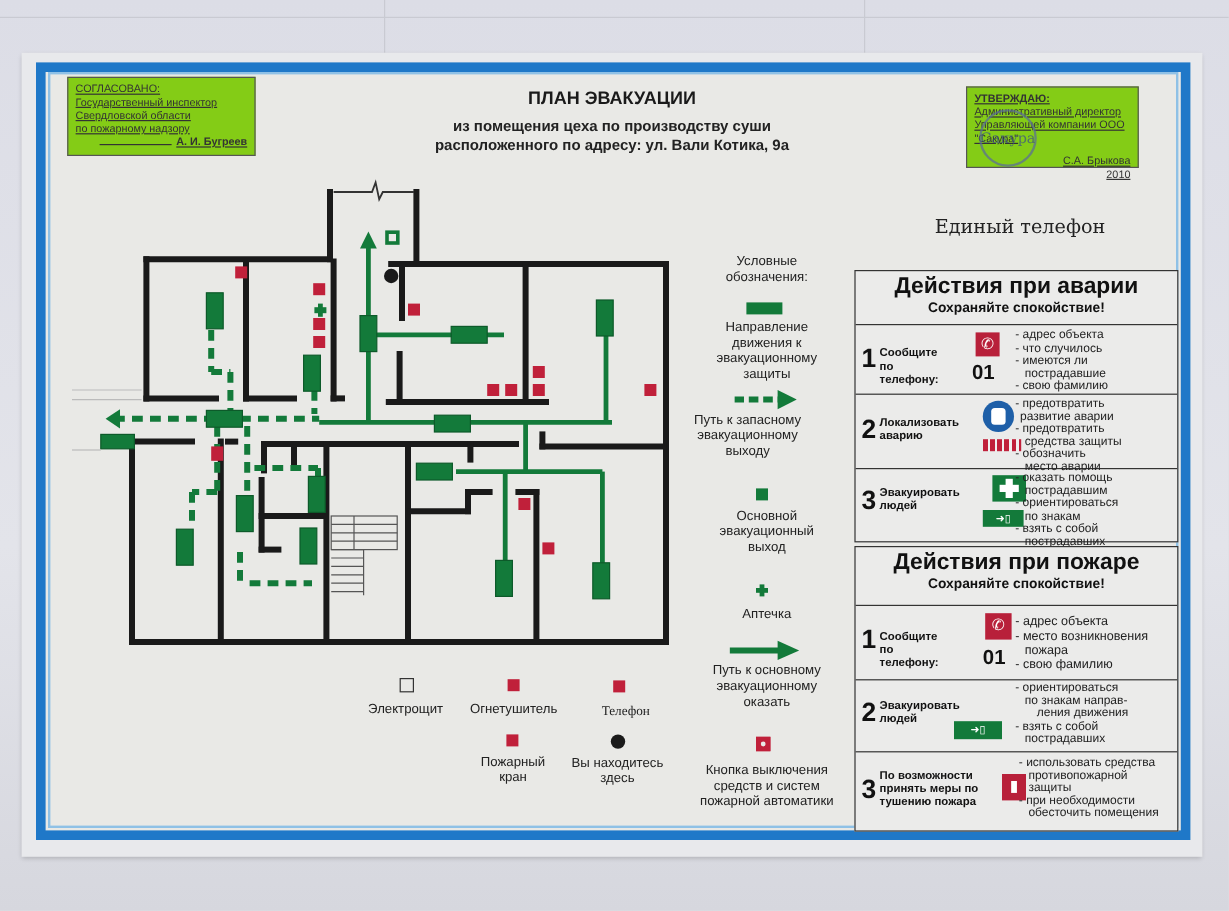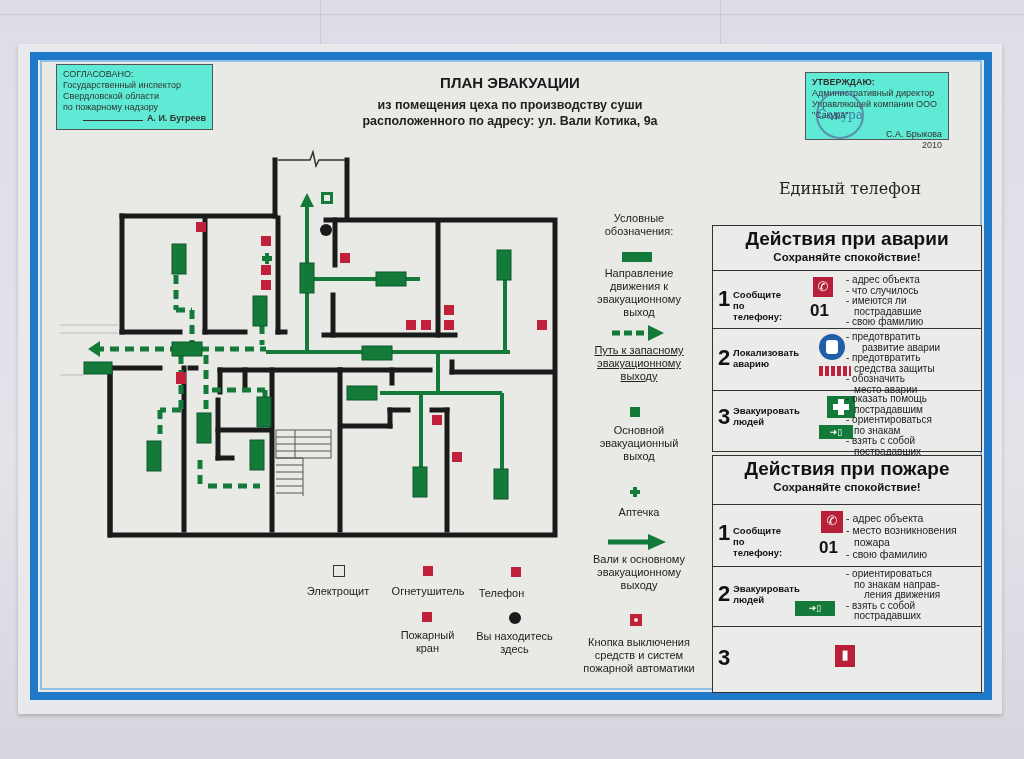--- a/index.html
+++ b/index.html
@@ -2,21 +2,21 @@
 <html><head>
 <meta charset="utf-8">
 <style>
   html,body{margin:0;padding:0;}
   body{width:1024px;height:759px;overflow:hidden;background:#d9dbe3;font-family:"Liberation Sans",sans-serif;position:relative;}
   .wall-bg{position:absolute;inset:0;background:linear-gradient(180deg,#dcdde6 0%,#e3e4ea 60%,#d6d7de 100%);}
   .tile-line{position:absolute;background:#c9cad2;}
   .board{position:absolute;left:18px;top:44px;width:984px;height:670px;background:#e8e9ec;box-shadow:0 2px 4px rgba(0,0,0,.2);}
   .frame{position:absolute;left:30px;top:52px;width:962px;height:648px;border:8px solid #1f78c8;box-sizing:border-box;background:#e9e9e6;}
   .frame-inner{position:absolute;left:40px;top:60px;width:942px;height:630px;border:2px solid #8fc1e6;box-sizing:border-box;}
-  .stamp-box{position:absolute;border:1.5px solid #555;font-size:9px;color:#333;line-height:11px;padding:4px 6px;box-sizing:border-box;background:#5eead4;}
+  .stamp-box{position:absolute;border:1.5px solid #555;font-size:9px;color:#333;line-height:11px;padding:4px 6px;box-sizing:border-box;background:#84cc16;text-decoration:underline;}
   .title{position:absolute;left:360px;top:74px;width:300px;text-align:center;font-weight:bold;font-size:15px;color:#1a1a1a;}
   .subtitle{position:absolute;left:335px;top:97px;width:350px;text-align:center;font-weight:bold;font-size:12.5px;color:#222;line-height:16px;}
   .legend-item{position:absolute;text-align:center;font-size:11px;color:#222;line-height:13px;}
   .phone-title{position:absolute;left:740px;top:178px;width:220px;text-align:center;font-family:"DejaVu Serif",serif;font-size:16px;color:#222;line-height:21px;}
   .panel{position:absolute;left:712px;width:270px;border:1.5px solid #333;box-sizing:border-box;background:#ebebea;}
   .panel-head{text-align:center;border-bottom:1.5px solid #333;}
   .panel-head .h{font-weight:bold;font-size:19px;color:#111;line-height:22px;padding-top:2px;}
   .panel-head .s{font-weight:bold;font-size:11.5px;color:#111;line-height:14px;padding-bottom:3px;}
   .row{position:relative;border-bottom:1.5px solid #333;box-sizing:border-box;}
   .row:last-child{border-bottom:none;}
@@ -197,49 +197,49 @@
 
   <g stroke="#bbb" stroke-width="1">
       <line x1="60" y1="325" x2="118" y2="325"></line>
       <line x1="60" y1="333" x2="118" y2="333"></line>
       <line x1="60" y1="375" x2="84" y2="375"></line>
     </g>
 </svg>
 
 <div class="legend-item" style="left:584px;top:212px;width:110px;">Условные обозначения:</div>
 <div style="position:absolute;left:622px;top:252px;width:30px;height:10px;background:#137a3a;"></div>
-<div class="legend-item" style="left:584px;top:267px;width:110px;">Направление движения к эвакуационному выход</div>
+<div class="legend-item" style="left:584px;top:267px;width:110px;">Направление движения к эвакуационному защиты</div>
 <svg style="position:absolute;left:612px;top:324px;" width="52" height="18">
   <line x1="0" y1="9" x2="38" y2="9" stroke="#137a3a" stroke-width="5" stroke-dasharray="8,4"></line>
     <polygon points="36,1 52,9 36,17" fill="#137a3a"></polygon>
 </svg>
-<div class="legend-item" style="left:584px;top:344px;width:110px;text-decoration:underline;">Путь к запасному эвакуационному выходу</div>
+<div class="legend-item" style="left:568px;top:344px;width:110px;">Путь к запасному эвакуационному выходу</div>
 <div style="position:absolute;left:630px;top:407px;width:10px;height:10px;background:#137a3a;"></div>
 <div class="legend-item" style="left:584px;top:424px;width:110px;">Основной эвакуационный выход</div>
 <div style="position:absolute;left:630px;top:487px;width:10px;height:10px;">
     <div style="position:absolute;left:3px;top:0;width:4px;height:10px;background:#137a3a;"></div>
     <div style="position:absolute;left:0;top:3px;width:10px;height:4px;background:#137a3a;"></div>
   </div>
 <div class="legend-item" style="left:584px;top:506px;width:110px;">Аптечка</div>
 <svg style="position:absolute;left:608px;top:533px;" width="58" height="18">
   <line x1="0" y1="9" x2="42" y2="9" stroke="#137a3a" stroke-width="5"></line>
     <polygon points="40,1 58,9 40,17" fill="#137a3a"></polygon>
 </svg>
-<div class="legend-item" style="left:578px;top:553px;width:122px;">Вали к основному эвакуационному выходу</div>
+<div class="legend-item" style="left:578px;top:553px;width:122px;">Путь к основному эвакуационному оказать</div>
 <div style="position:absolute;left:630px;top:614px;width:10px;height:10px;background:#c0203a;border:1px solid #c0203a;">
     <div style="width:4px;height:4px;margin:3px;border-radius:50%;background:#e9e9e6;"></div>
   </div>
 <div class="legend-item" style="left:570px;top:636px;width:138px;">Кнопка выключения средств и систем пожарной автоматики</div>
 
 <div style="position:absolute;left:333px;top:565px;width:10px;height:10px;border:1px solid #333;"></div>
 <div class="legend-bottom" style="left:298px;top:585px;width:80px;">Электрощит</div>
 <div style="position:absolute;left:423px;top:566px;width:10px;height:10px;background:#c0203a;"></div>
 <div class="legend-bottom" style="left:383px;top:585px;width:90px;">Огнетушитель</div>
 <div style="position:absolute;left:511px;top:567px;width:10px;height:10px;background:#c0203a;"></div>
-<div class="legend-bottom" style="left:464px;top:587px;width:75px;">Телефон</div>
+<div class="legend-bottom" style="left:484px;top:587px;width:75px;font-family:Liberation Serif, serif;">Телефон</div>
 <div style="position:absolute;left:422px;top:612px;width:10px;height:10px;background:#c0203a;"></div>
 <div class="legend-bottom" style="left:390px;top:629px;width:75px;">Пожарный кран</div>
 <div style="position:absolute;left:509px;top:612px;width:12px;height:12px;border-radius:50%;background:#1a1a1a;"></div>
 <div class="legend-bottom" style="left:467px;top:630px;width:95px;">Вы находитесь здесь</div>
 
 <div class="phone-title">
   <div>Единый телефон</div>
 </div>
 
 <div class="panel" style="top:225px;height:227px;">
@@ -262,21 +262,21 @@
   </div>
   <div class="row" style="height:62px;">
     <div class="num" style="top:16px;">2</div>
     <div class="act" style="top:18px;width:70px;">Локализовать аварию</div>
     <div style="position:absolute;left:106px;top:5px;width:26px;height:26px;border-radius:50%;background:#1e5fa8;">
         <div style="width:12px;height:14px;margin:6px 7px;background:#fff;border-radius:3px;"></div>
       </div>
     <div style="position:absolute;left:106px;top:37px;width:32px;height:10px;background:repeating-linear-gradient(90deg,#c0203a 0 4px,#f0f0f0 4px 6px);"></div>
     <div class="notes" style="top:3px;">
       <div>- предотвратить</div>
-        <div style="padding-left:16px;">  развитие аварии</div>
+        <div style="padding-left:4px;">  развитие аварии</div>
         <div>- предотвратить</div>
         <div style="padding-left:8px;">  средства защиты</div>
         <div>- обозначить</div>
         <div style="padding-left:8px;">  место аварии</div>
     </div>
   </div>
   <div class="row" style="height:60px;">
     <div class="num" style="top:13px;">3</div>
     <div class="act" style="top:14px;width:70px;">Эвакуировать людей</div>
     <div class="icon-green" style="left:114px;top:5px;width:28px;height:22px;">
@@ -319,15 +319,23 @@
     <div class="notes" style="top:2px;">
       <div>- ориентироваться</div>
         <div style="padding-left:8px;">  по знакам направ-</div>
         <div style="padding-left:8px;margin-left:10px;">  ления движения</div>
         <div>- взять с собой</div>
         <div style="padding-left:8px;">  пострадавших</div>
     </div>
   </div>
   <div class="row" style="height:66px;">
     <div class="num" style="top:18px;">3</div>
+    <div class="act" style="top:14px;width:100px;">По возможности принять меры по тушению пожара</div>
     <div class="icon-red" style="left:122px;top:18px;width:20px;height:22px;">▮</div>
+    <div class="notes" style="top:4px;left:136px;">
+      <div>- использовать средства</div>
+        <div style="padding-left:8px;">  противопожарной</div>
+        <div style="padding-left:8px;">  защиты</div>
+        <div>- при необходимости</div>
+        <div style="padding-left:8px;">  обесточить помещения</div>
+    </div>
   </div>
 </div>
 
 </body></html>

